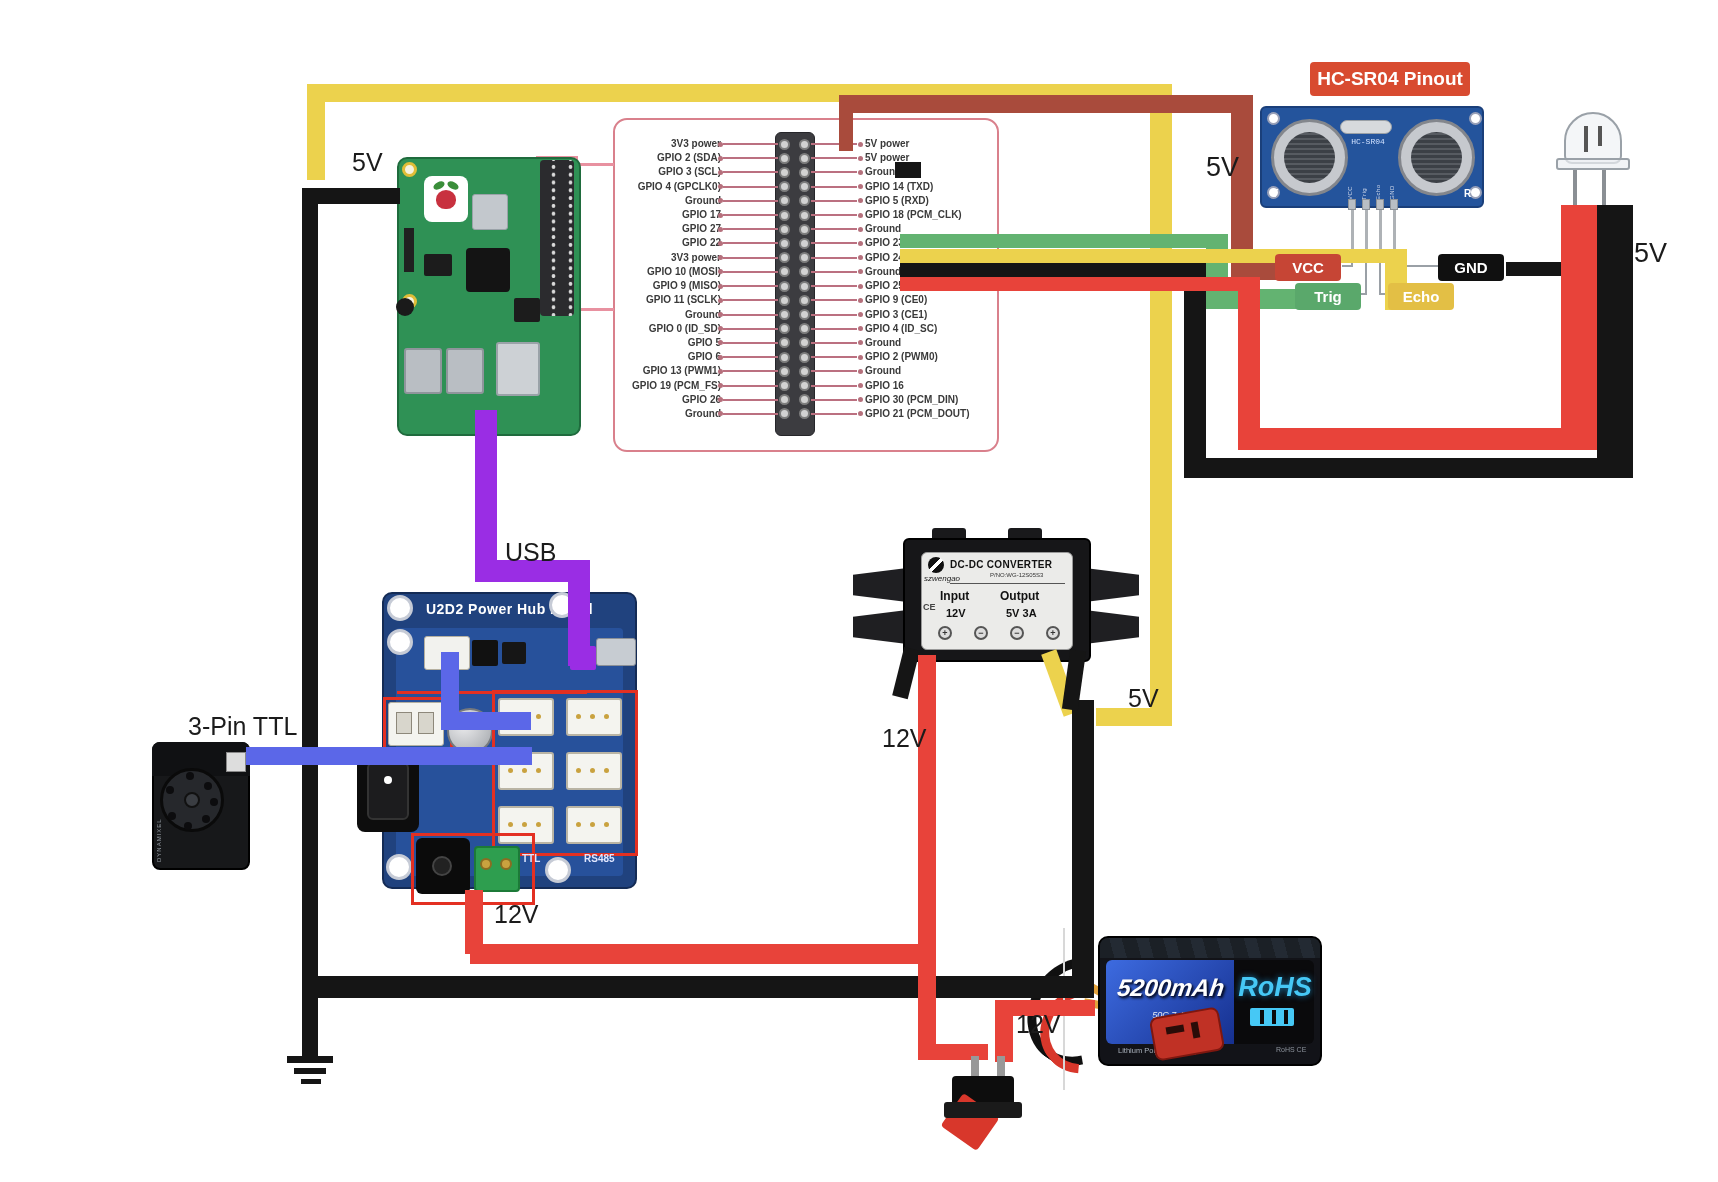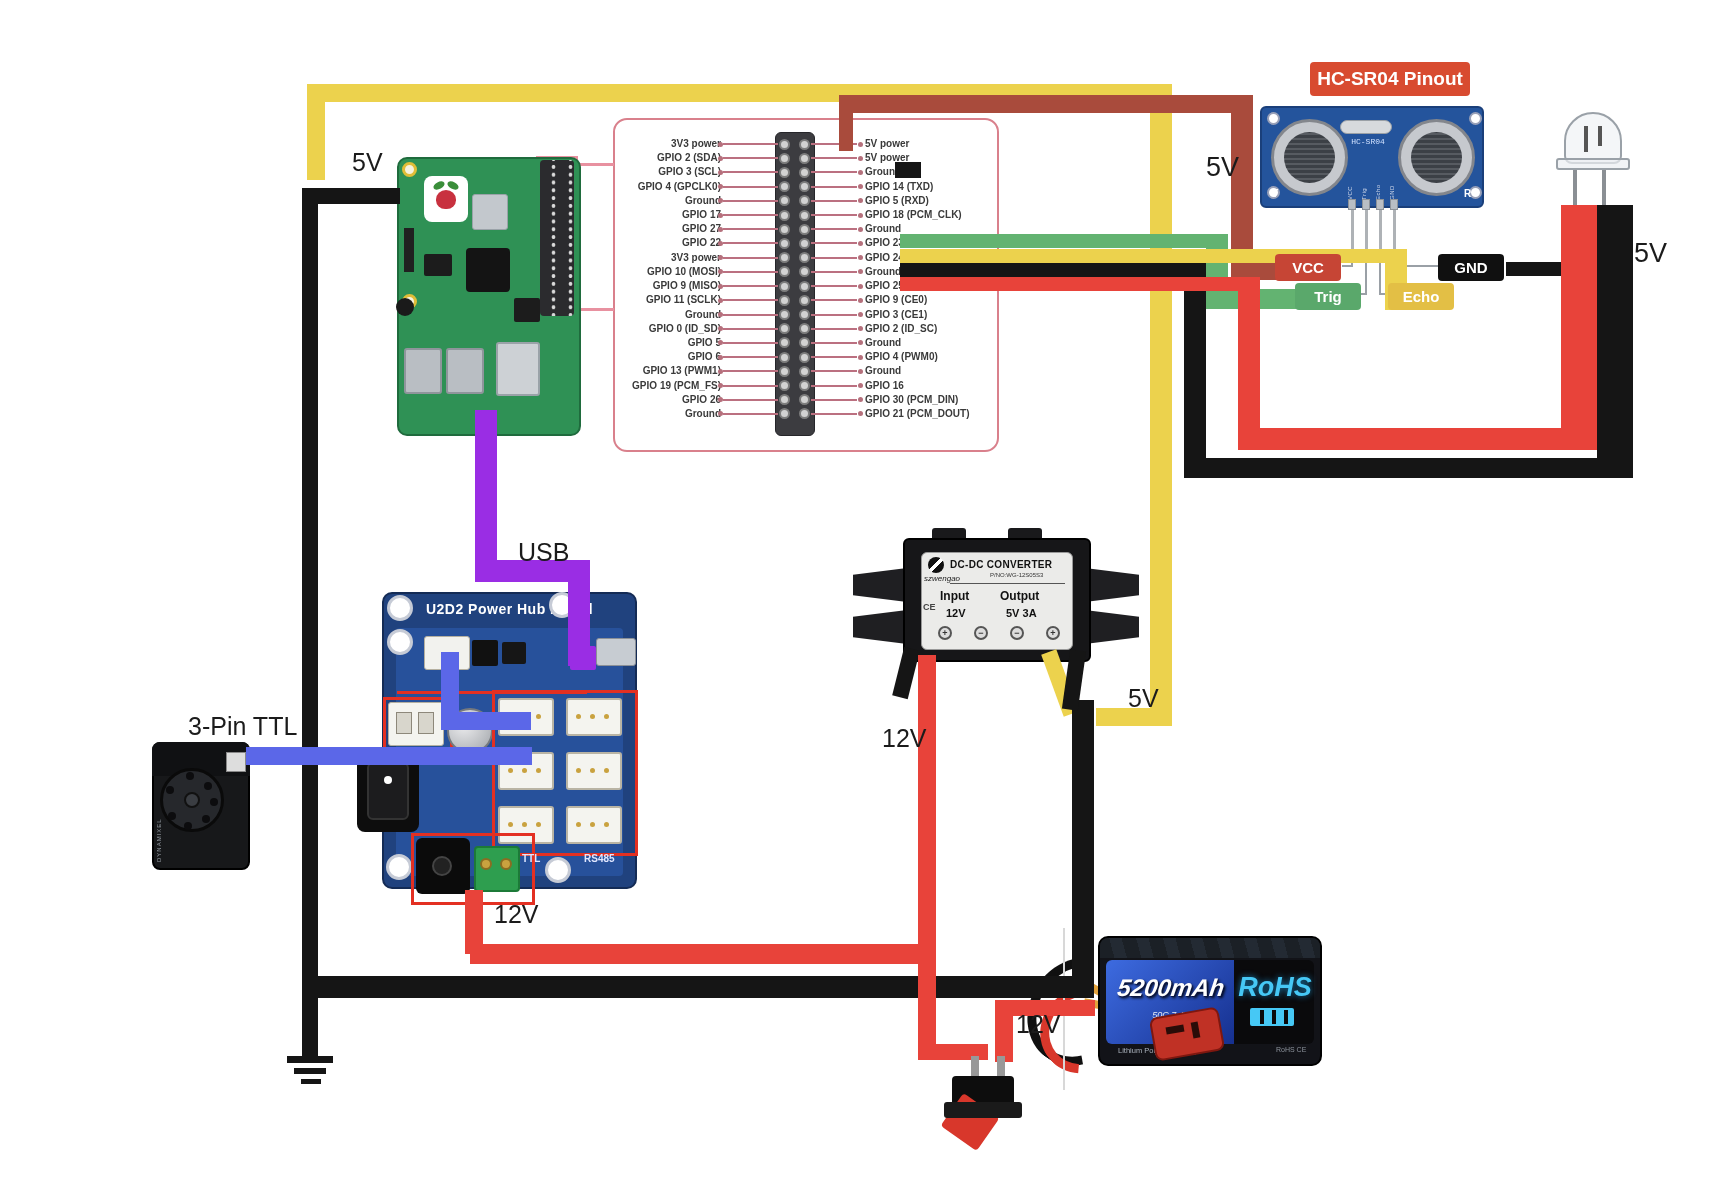--- a/index.html
+++ b/index.html
@@ -181,27 +181,27 @@
       <div class="pl-dot" style="top: 163.6px; left: 243px;"></div>
       <div class="pl-label right-lab" style="top: 159.1px; left: 250px; width: 128px;">GPIO 25</div>
       <div class="pl-line" style="top: 179.31px; left: 196px; width: 46px;"></div>
       <div class="pl-dot" style="top: 177.81px; left: 243px;"></div>
       <div class="pl-label right-lab" style="top: 173.31px; left: 250px; width: 128px;">GPIO 9 (CE0)</div>
       <div class="pl-line" style="top: 193.52px; left: 196px; width: 46px;"></div>
       <div class="pl-dot" style="top: 192.02px; left: 243px;"></div>
       <div class="pl-label right-lab" style="top: 187.52px; left: 250px; width: 128px;">GPIO 3 (CE1)</div>
       <div class="pl-line" style="top: 207.73px; left: 196px; width: 46px;"></div>
       <div class="pl-dot" style="top: 206.23px; left: 243px;"></div>
-      <div class="pl-label right-lab" style="top: 201.73px; left: 250px; width: 128px;">GPIO 2 (ID_SC)</div>
+      <div class="pl-label right-lab" style="top: 201.73px; left: 250px; width: 128px;">GPIO 4 (ID_SC)</div>
       <div class="pl-line" style="top: 221.94px; left: 196px; width: 46px;"></div>
       <div class="pl-dot" style="top: 220.44px; left: 243px;"></div>
       <div class="pl-label right-lab" style="top: 215.94px; left: 250px; width: 128px;">Ground</div>
       <div class="pl-line" style="top: 236.15px; left: 196px; width: 46px;"></div>
       <div class="pl-dot" style="top: 234.65px; left: 243px;"></div>
-      <div class="pl-label right-lab" style="top: 230.15px; left: 250px; width: 128px;">GPIO 4 (PWM0)</div>
+      <div class="pl-label right-lab" style="top: 230.15px; left: 250px; width: 128px;">GPIO 2 (PWM0)</div>
       <div class="pl-line" style="top: 250.36px; left: 196px; width: 46px;"></div>
       <div class="pl-dot" style="top: 248.86px; left: 243px;"></div>
       <div class="pl-label right-lab" style="top: 244.36px; left: 250px; width: 128px;">Ground</div>
       <div class="pl-line" style="top: 264.57px; left: 196px; width: 46px;"></div>
       <div class="pl-dot" style="top: 263.07px; left: 243px;"></div>
       <div class="pl-label right-lab" style="top: 258.57px; left: 250px; width: 128px;">GPIO 16</div>
       <div class="pl-line" style="top: 278.78px; left: 196px; width: 46px;"></div>
       <div class="pl-dot" style="top: 277.28px; left: 243px;"></div>
       <div class="pl-label right-lab" style="top: 272.78px; left: 250px; width: 128px;">GPIO 30 (PCM_DIN)</div>
       <div class="pl-line" style="top: 292.99px; left: 196px; width: 46px;"></div>
@@ -471,15 +471,15 @@
   <div class="badge" style="left: 1295px; top: 283px; background: rgb(90, 168, 107);">Trig</div>
   <div class="badge" style="left: 1388px; top: 283px; background: rgb(227, 191, 69);">Echo</div>
 
   <div class="lbl" style="left:352px;top:148px;">5V</div>
   <div class="lbl" style="left:1206px;top:152px;font-size:27px;">5V</div>
   <div class="lbl" style="left:1634px;top:238px;font-size:27px;">5V</div>
   <div class="lbl" style="left:1128px;top:684px;">5V</div>
   <div class="lbl" style="left:882px;top:724px;">12V</div>
   <div class="lbl" style="left:1016px;top:1010px;">12V</div>
   <div class="lbl" style="left:494px;top:900px;">12V</div>
-  <div class="lbl" style="left:505px;top:538px;margin-left:13px;">USB</div>
+  <div class="lbl" style="left:505px;top:538px;">USB</div>
   <div class="lbl" style="left:188px;top:712px;">3-Pin TTL</div>
 </div>
 
 </body></html>

